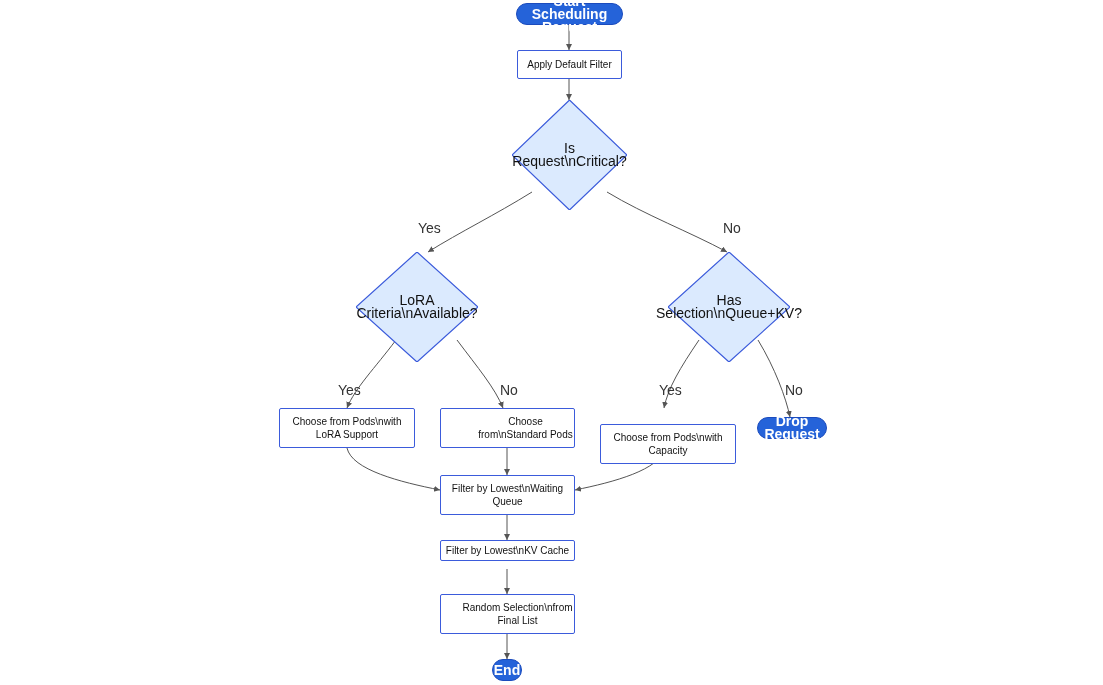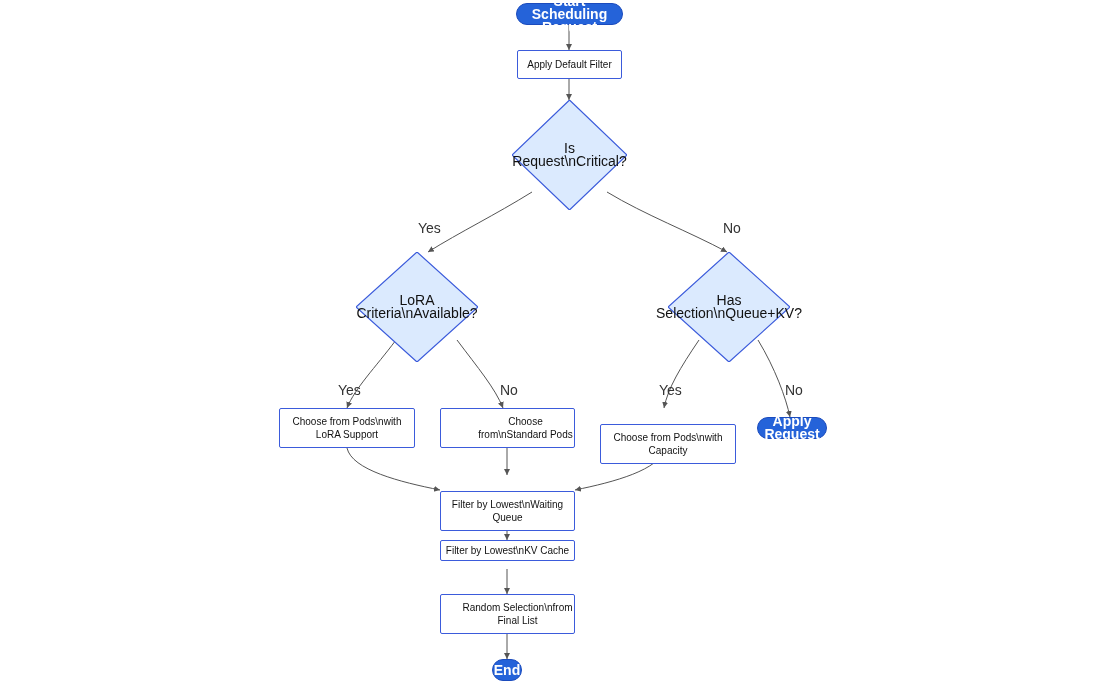--- a/index.html
+++ b/index.html
@@ -136,23 +136,23 @@
       <div class="node rect" style="left: 279px; top: 408px; width: 136px; height: 40px;">
         <span>Choose from Pods\nwith LoRA Support</span>
       </div>
       <div class="node rect" style="left: 440px; top: 408px; width: 135px; height: 40px; padding-left: 36px;">
         <span>Choose from\nStandard Pods</span>
       </div>
       <div class="node rect" style="left: 600px; top: 424px; width: 136px; height: 40px;">
         <span>Choose from Pods\nwith Capacity</span>
       </div>
       <div class="node stadium" style="left: 757px; top: 417px; width: 70px; height: 22px;">
-        <span>Apply Request</span>
+        <span>Drop Request</span>
       </div>
-      <div class="node rect" style="left: 440px; top: 475px; width: 135px; height: 40px; margin-top: 16px;">
+      <div class="node rect" style="left: 440px; top: 475px; width: 135px; height: 40px;">
         <span>Filter by Lowest\nWaiting Queue</span>
       </div>
       <div class="node rect" style="left: 440px; top: 540px; width: 135px; height: 21px;">
         <span>Filter by Lowest\nKV Cache</span>
       </div>
       <div class="node rect" style="left: 440px; top: 594px; width: 135px; height: 40px; padding-left: 20px;">
         <span>Random Selection\nfrom Final List</span>
       </div>
       <div class="node stadium" style="left: 492px; top: 659px; width: 30px; height: 22px;">
         <span>End</span>

